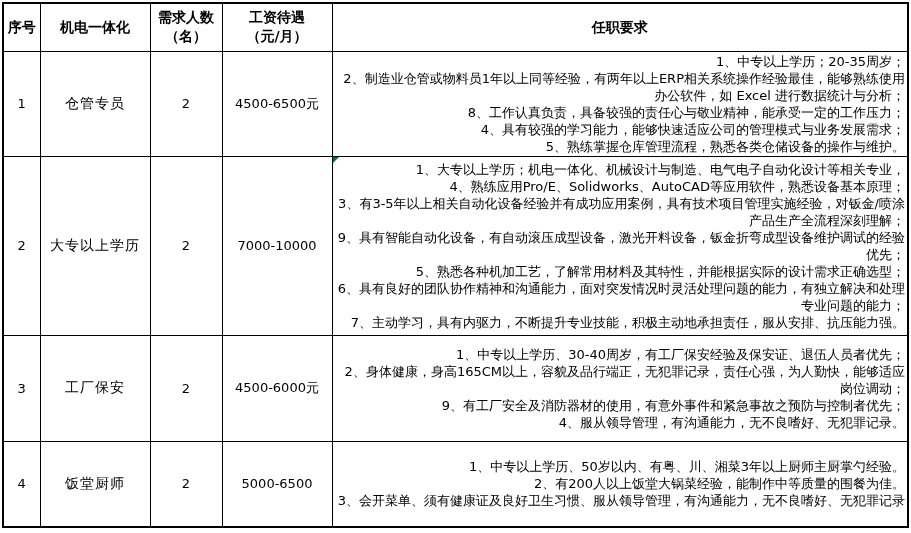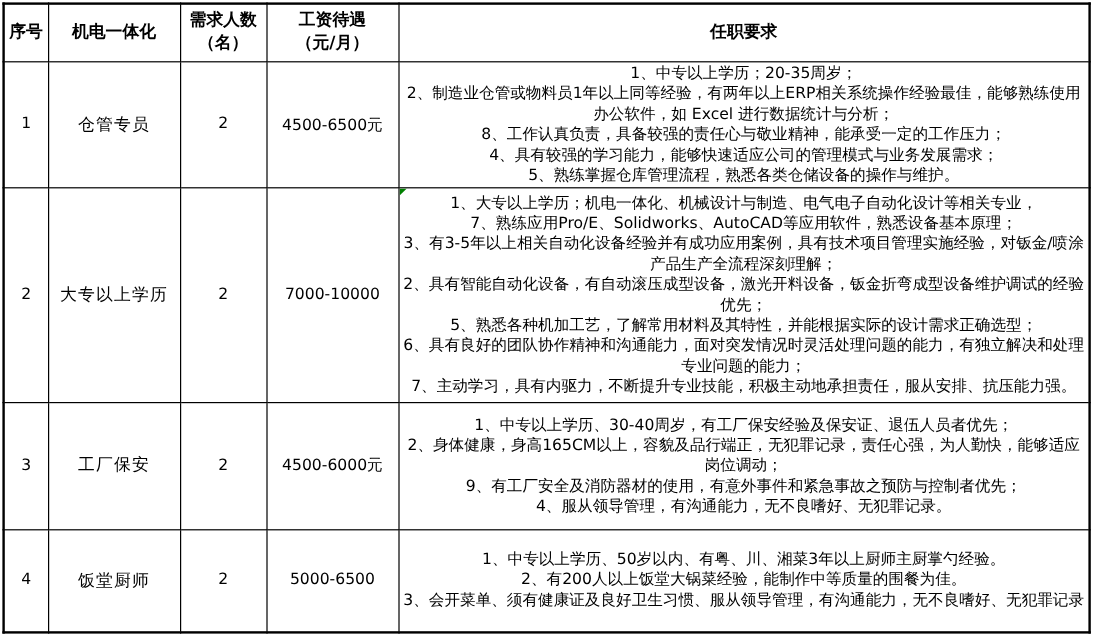--- a/index.html
+++ b/index.html
@@ -36,21 +36,21 @@
   }
   td.cell-center {
     text-align: center;
     vertical-align: middle;
     font-size: 13px;
     padding: 0;
   }
   td.cell-pos { font-size: 14px; letter-spacing: 1px; }
   td.cell-req {
     vertical-align: middle;
-    text-align: center;
+    text-align: right;
     font-size: 13px;
     line-height: 17px;
     padding: 1px 2px 1px 2px;
     position: relative;
     margin-top: 40px;
   }
   .req-line { margin: 0; }
   .err-flag {
     position: absolute;
     top: 0; left: 0;
@@ -100,23 +100,23 @@
       </td>
     </tr>
     <tr class="r1">
       <td class="cell-center">2</td>
       <td class="cell-center cell-pos">大专以上学历</td>
       <td class="cell-center">2</td>
       <td class="cell-center">7000-10000</td>
       <td class="cell-req">
         <span class="err-flag"></span>
         <div class="req-line">1、大专以上学历；机电一体化、机械设计与制造、电气电子自动化设计等相关专业，</div>
-        <div class="req-line">7、熟练应用Pro/E、Solidworks、AutoCAD等应用软件，熟悉设备基本原理；</div>
+        <div class="req-line">4、熟练应用Pro/E、Solidworks、AutoCAD等应用软件，熟悉设备基本原理；</div>
         <div class="req-line">3、有3-5年以上相关自动化设备经验并有成功应用案例，具有技术项目管理实施经验，对钣金/喷涂产品生产全流程深刻理解；</div>
-        <div class="req-line">2、具有智能自动化设备，有自动滚压成型设备，激光开料设备，钣金折弯成型设备维护调试的经验优先；</div>
+        <div class="req-line">9、具有智能自动化设备，有自动滚压成型设备，激光开料设备，钣金折弯成型设备维护调试的经验优先；</div>
         <div class="req-line">5、熟悉各种机加工艺，了解常用材料及其特性，并能根据实际的设计需求正确选型；</div>
         <div class="req-line">6、具有良好的团队协作精神和沟通能力，面对突发情况时灵活处理问题的能力，有独立解决和处理专业问题的能力；</div>
         <div class="req-line">7、主动学习，具有内驱力，不断提升专业技能，积极主动地承担责任，服从安排、抗压能力强。</div>
       </td>
     </tr>
     <tr class="r2">
       <td class="cell-center">3</td>
       <td class="cell-center cell-pos">工厂保安</td>
       <td class="cell-center">2</td>
       <td class="cell-center">4500-6000元</td>

